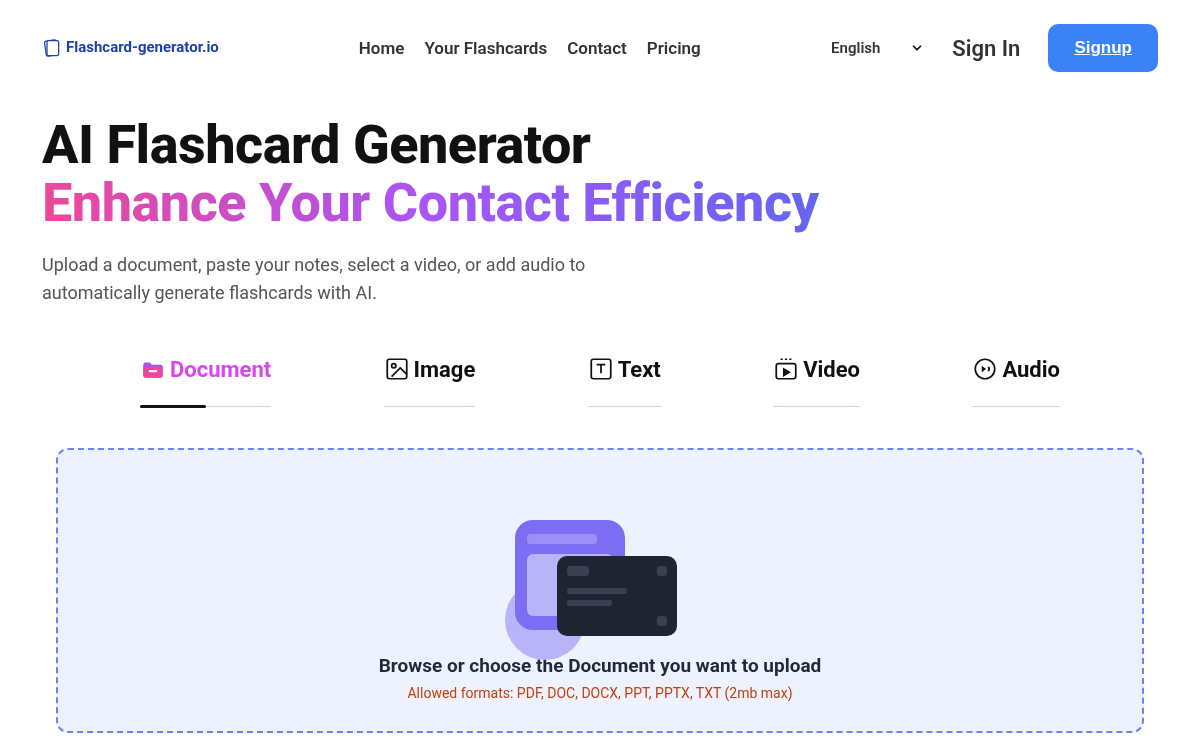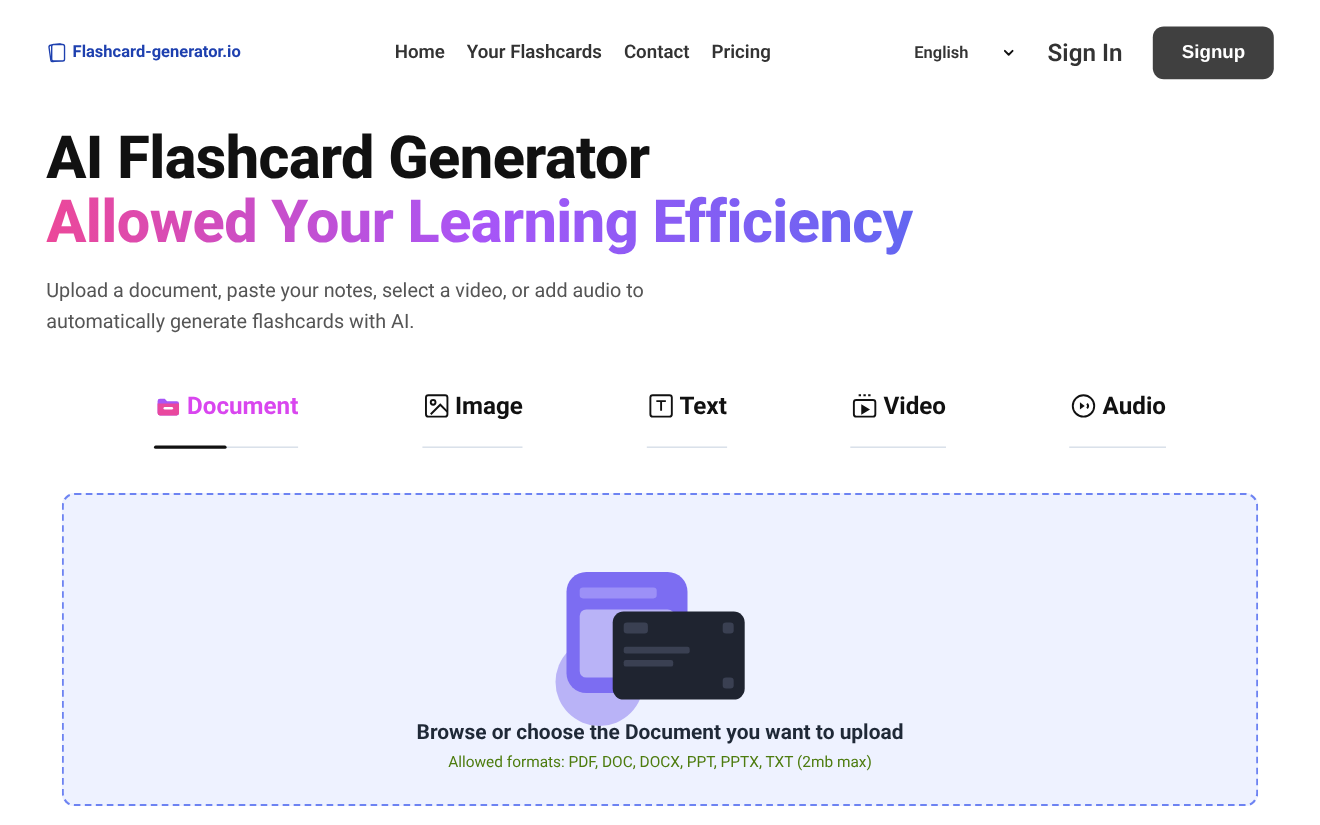--- a/index.html
+++ b/index.html
@@ -8,21 +8,21 @@
 
 .header { display: flex; align-items: center; padding: 24px 42px; gap: 20px; }
 .logo { display: flex; align-items: flex-start; gap: 4px; font-weight: 700; font-size: 15px; color: #1e40af; }
 .logo-icon { width: 20px; height: 20px; }
 .nav { display: flex; gap: 20px; margin-left: 120px; }
 .nav-item { font-size: 17px; font-weight: 600; color: #333; text-decoration: none; cursor: pointer; }
 .header-right { margin-left: auto; display: flex; align-items: center; gap: 28px; }
 .lang-select { display: flex; align-items: center; gap: 30px; font-size: 15px; font-weight: 600; color: #333; cursor: pointer; }
 .chevron-down { width: 14px; height: 14px; }
 .signin { font-size: 22px; font-weight: 600; color: #333; cursor: pointer; }
-.signup-btn { background: #404040; color: #fff; font-size: 17px; font-weight: 600; padding: 14px 26px; border: none; border-radius: 10px; cursor: pointer; }
+.signup-btn { background: #3b82f6; color: #fff; font-size: 17px; font-weight: 600; padding: 14px 26px; border: none; border-radius: 10px; cursor: pointer; text-decoration: underline; }
 
 
 .hero { padding: 20px 34px 20px 42px; }
 .hero h1 { font-size: 54px; font-weight: 800; line-height: 1.08; letter-spacing: -0.5px; }
 .hero-sub { background: linear-gradient(90deg, #ec4899 0%, #a855f7 50%, #6366f1 100%); -webkit-background-clip: text; background-clip: text; color: transparent; }
 .hero-desc { font-size: 18px; color: #555; margin-top: 18px; max-width: 640px; line-height: 1.55; }
 
 
 .tabs { display: flex; justify-content: space-between; padding: 30px 140px 0 140px; }
 .tab { display: flex; flex-direction: column; align-items: center; gap: 10px; cursor: pointer; }
@@ -42,21 +42,21 @@
 .illus-back-circle { position: absolute; left: -10px; top: 60px; width: 80px; height: 80px; background: #b9b3f7; border-radius: 50%; z-index:0;}
 .illus-back::before { content:''; position:absolute; left:12px; top:14px; width:70px; height:10px; background:#9c90f7; border-radius:3px;}
 .illus-back::after { content:''; position:absolute; left:12px; top:34px; width:86px; height:62px; background:#b9b3f7; border-radius:6px;}
 .illus-front { position: absolute; left: 42px; top: 36px; width: 120px; height: 80px; background: #1f2430; border-radius: 10px; z-index:2; }
 .illus-front .dot1{position:absolute; left:10px; top:10px; width:22px; height:10px; background:#3a4052; border-radius:3px;}
 .illus-front .dot2{position:absolute; right:10px; top:10px; width:10px; height:10px; background:#3a4052; border-radius:3px;}
 .illus-front .line1{position:absolute; left:10px; top:32px; width:60px; height:6px; background:#3a4052; border-radius:2px;}
 .illus-front .line2{position:absolute; left:10px; top:44px; width:45px; height:6px; background:#3a4052; border-radius:2px;}
 .illus-front .sq{position:absolute; right:10px; bottom:10px; width:10px; height:10px; background:#3a4052; border-radius:3px;}
 .upload-title { font-size: 19px; font-weight: 700; color: #1f2937; }
-.upload-sub { font-size: 14px; color: #4d7c0f; margin-top: 8px; }
+.upload-sub { font-size: 14px; color: #c2410c; margin-top: 8px; }
 
 
 .folder-icon-svg .base{fill:#a855f7;} .folder-icon-svg .top{fill:#ec4899;}
 </style>
 </head>
 <body>
 
 <header class="header">
   <div class="logo">
     <svg class="logo-icon" viewBox="0 0 24 24" fill="none" stroke="#1e40af" stroke-width="1.5">
@@ -79,21 +79,21 @@
         </svg>
     </div>
     <a class="signin">Sign In</a>
     <button class="signup-btn">Signup</button>
   </div>
 </header>
 
 <section class="hero">
   <h1>
     <span>AI Flashcard Generator</span><br>
-    <span class="hero-sub">Allowed Your Learning Efficiency</span>
+    <span class="hero-sub">Enhance Your Contact Efficiency</span>
   </h1>
   <p class="hero-desc">Upload a document, paste your notes, select a video, or add audio to automatically generate flashcards with AI.</p>
 </section>
 
 <div class="tabs">
   <div class="tab active">
     <div class="tab-inner">
       <svg class="tab-icon folder-icon-svg" viewBox="0 0 24 24">
         <path class="base" d="M3 8 a2 2 0 0 1 2-2 h4 l2 2 h8 a2 2 0 0 1 2 2 v8 a2 2 0 0 1-2 2 H5 a2 2 0 0 1-2-2 Z"></path>
         <path class="top" d="M3 10 h18 v8 a2 2 0 0 1-2 2 H5 a2 2 0 0 1-2-2 Z" opacity="0.95"></path>

